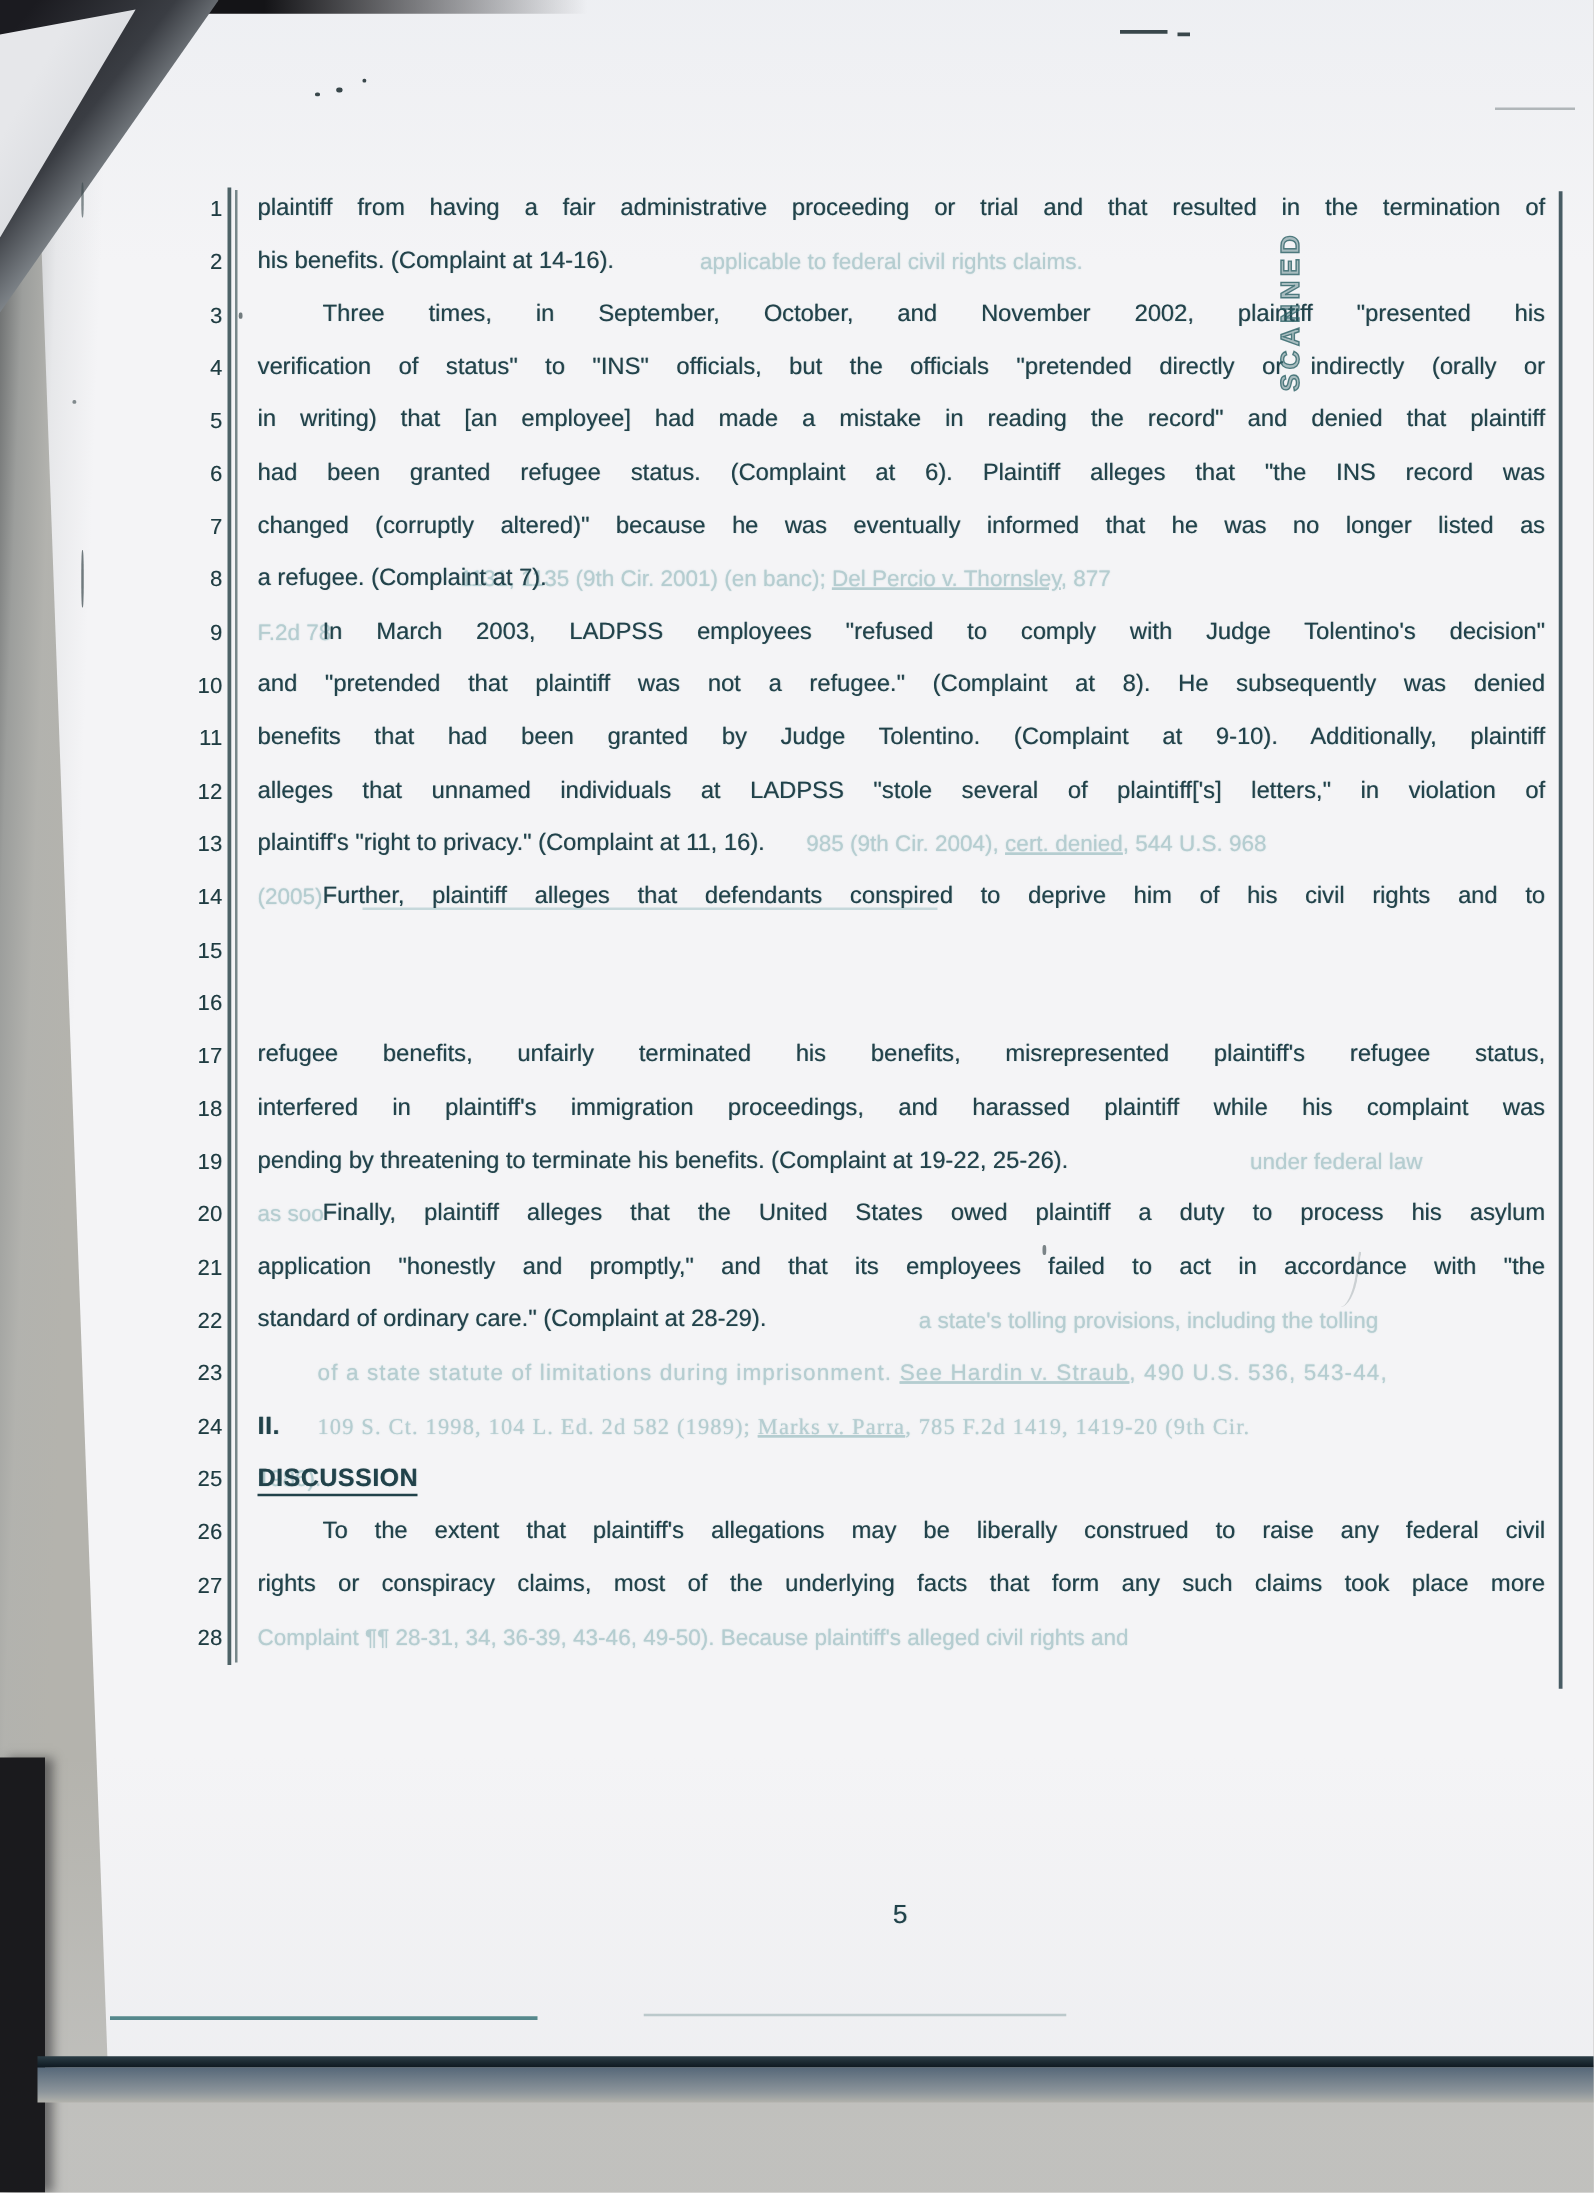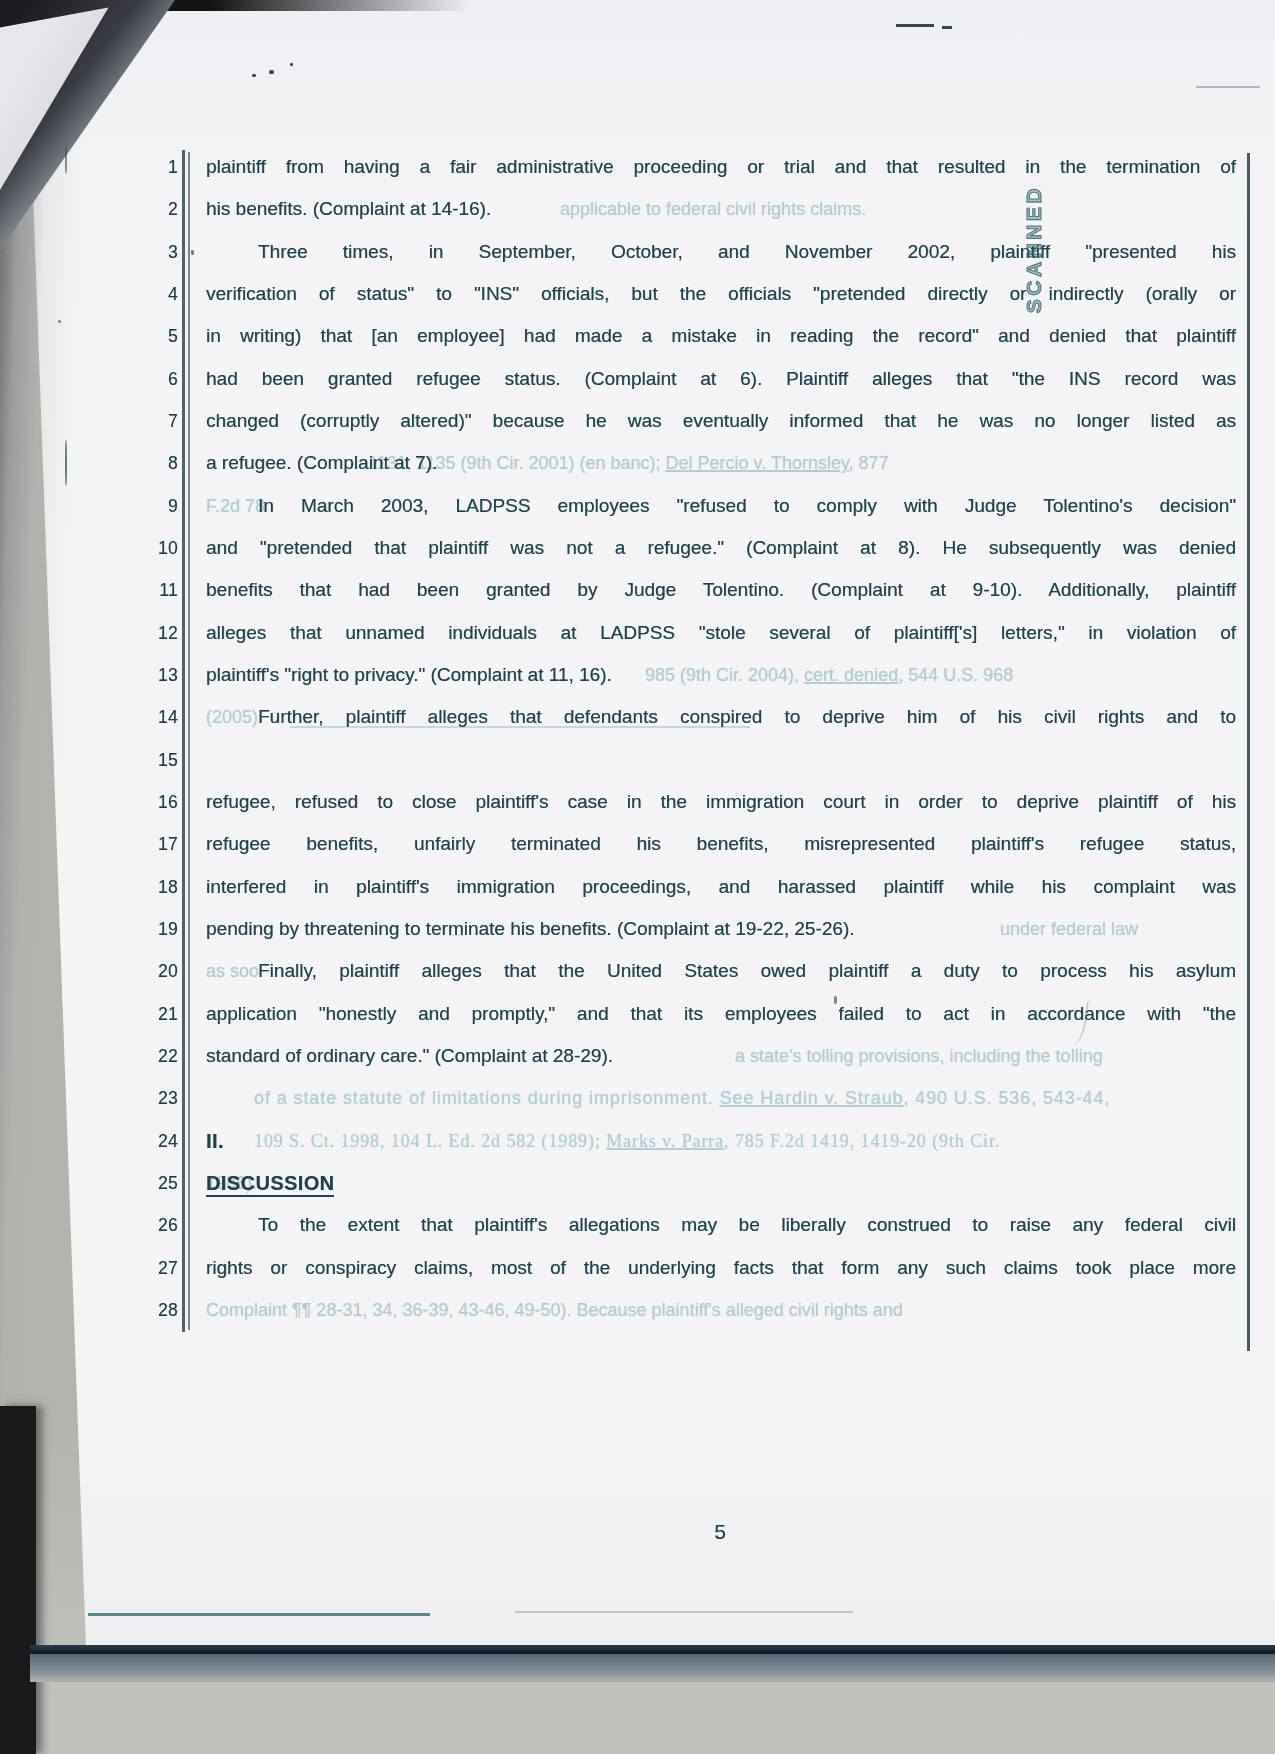--- a/index.html
+++ b/index.html
@@ -174,21 +174,20 @@
     </div>
     <div class="row" data-row="14" style="top: 550.29px;">
       <span class="num">14</span>
       <div class="txt justify indent">Further, plaintiff alleges that defendants conspired to deprive him of his civil rights and to</div>
     </div>
     <div class="row" data-row="15" style="top: 592.62px;">
       <span class="num">15</span>
     </div>
     <div class="row" data-row="16" style="top: 634.95px;">
       <span class="num">16</span>
-      <div class="txt justify">refugee, refused to close plaintiff's case in the immigration court in order to deprive plaintiff of his</div>
     </div>
     <div class="row" data-row="17" style="top: 677.28px;">
       <span class="num">17</span>
       <div class="txt justify">refugee benefits, unfairly terminated his benefits, misrepresented plaintiff's refugee status,</div>
     </div>
     <div class="row" data-row="18" style="top: 719.61px;">
       <span class="num">18</span>
       <div class="txt justify">interfered in plaintiff's immigration proceedings, and harassed plaintiff while his complaint was</div>
     </div>
     <div class="row" data-row="19" style="top: 761.94px;">

